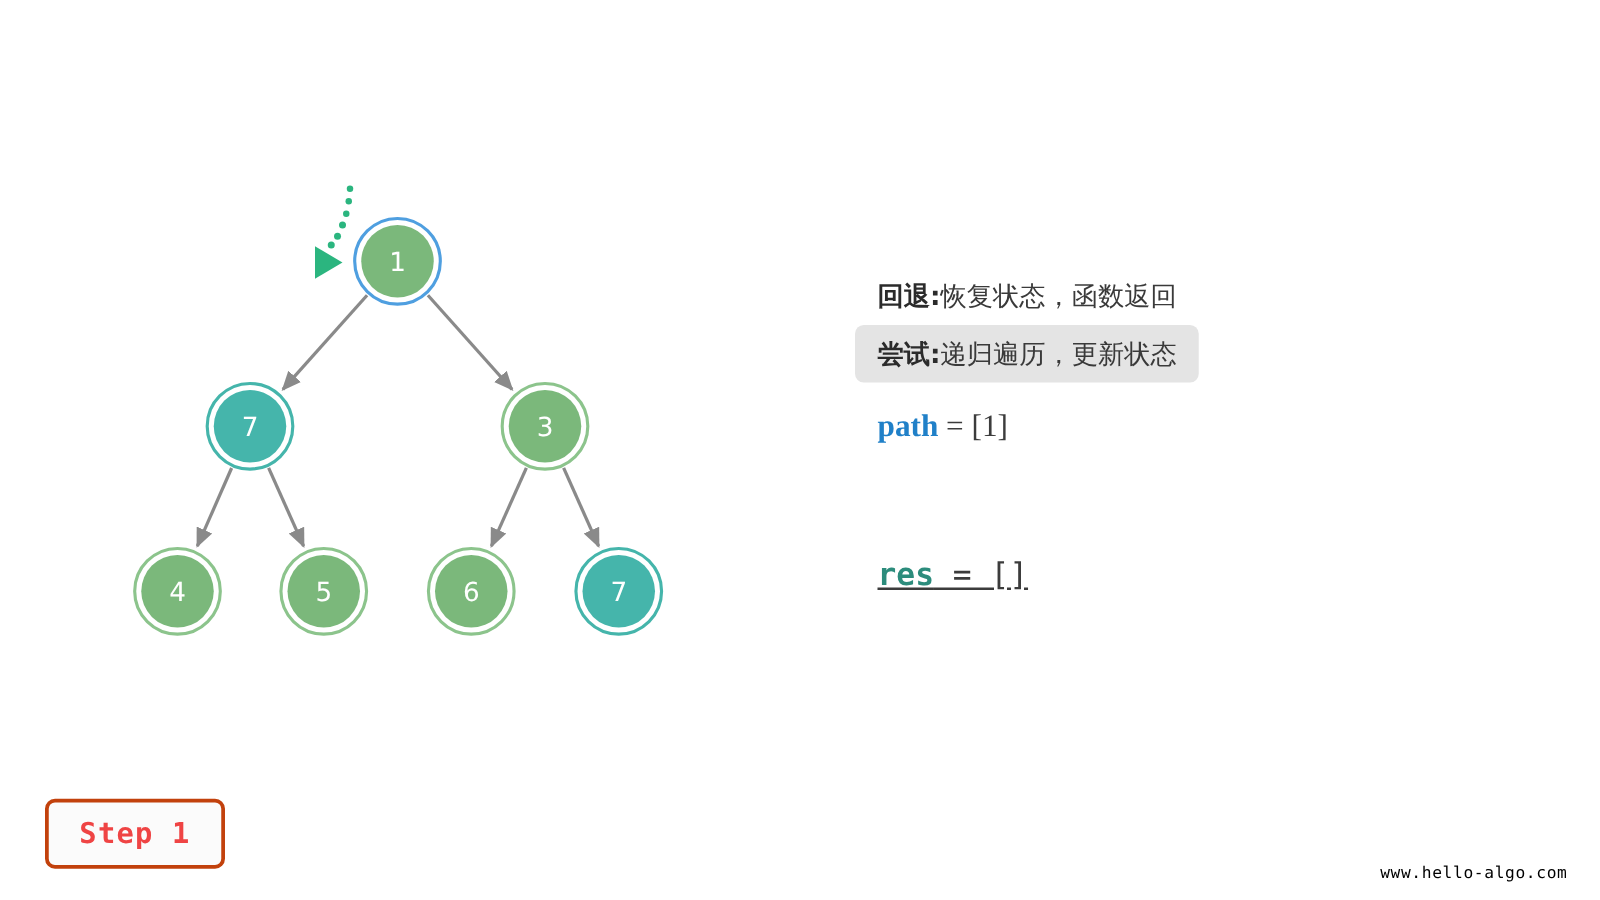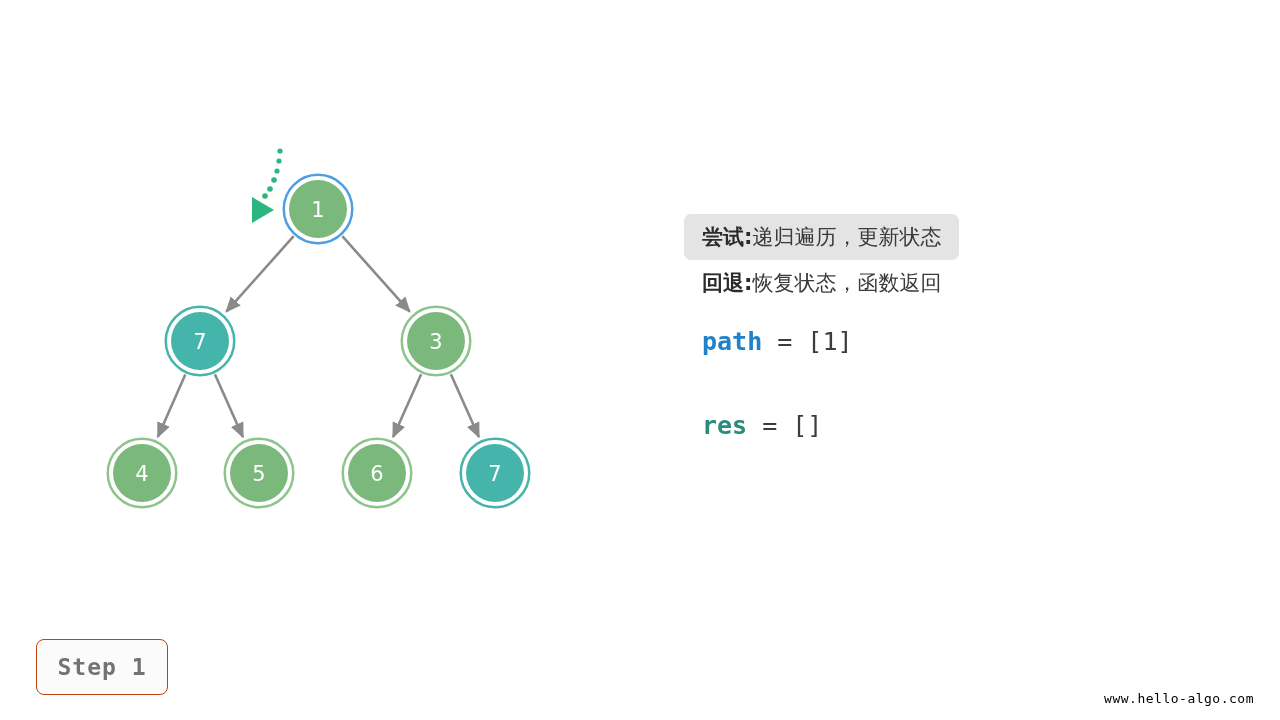--- a/index.html
+++ b/index.html
@@ -87,41 +87,41 @@
     font-weight: bold;
   }
   .code-line .var-res {
     color: #2c8c7c;
     font-weight: bold;
   }
   .code-line .op {
     color: #3c3c3c;
   }
 
-  #path-row { margin-top: 14px; }
-  #res-row  { margin-top: 40px; }
+  #path-row { margin-top: 14px; font-family: Liberation Serif, serif; }
+  #res-row  { margin-top: 74px; text-decoration: underline; }
 
   
   #step-badge {
     position: absolute;
     left: 36px;
     top: 639px;
-    width: 132px;
+    width: 144px;
     height: 56px;
     box-sizing: border-box;
-    border: 1px solid #c2410c;
+    border: 3px solid #c2410c;
     border-radius: 8px;
     background: #fbfbfb;
     display: flex;
     align-items: center;
     justify-content: center;
     font-family: "DejaVu Sans Mono", "Liberation Mono", monospace;
     font-size: 23px;
     font-weight: bold;
-    color: #737373;
+    color: #ef4444;
     letter-spacing: 1px;
   }
 
   
   #watermark {
     position: absolute;
     right: 26px;
     bottom: 14px;
     font-family: "DejaVu Sans Mono", "Liberation Mono", monospace;
     font-size: 13px;
@@ -193,25 +193,25 @@
         <circle cx="274" cy="180" r="2.8" fill="#2bb57f"></circle>
         <circle cx="270" cy="189" r="2.8" fill="#2bb57f"></circle>
         <circle cx="265" cy="196" r="2.8" fill="#2bb57f"></circle>
         <polygon points="252,197 252,223 274,210" fill="#2bb57f"></polygon>
       </g>
   </svg>
 
   <div id="text-panel">
 
     <div>
+      <span class="cn-line plain"><span class="kw">回退:</span><span>恢复状态，函数返回</span></span>
+    </div>
+
+    <div>
       <span class="cn-line boxed"><span class="kw">尝试:</span><span>递归遍历，更新状态</span></span>
-    </div>
-
-    <div>
-      <span class="cn-line plain"><span class="kw">回退:</span><span>恢复状态，函数返回</span></span>
     </div>
 
     <div class="code-line" id="path-row"><span class="var-path">path</span><span class="op"> = [1]</span></div>
 
     <div class="code-line" id="res-row"><span class="var-res">res</span><span class="op"> = []</span></div>
 
   </div>
 
   <div id="step-badge">
     <span>Step 1</span>

